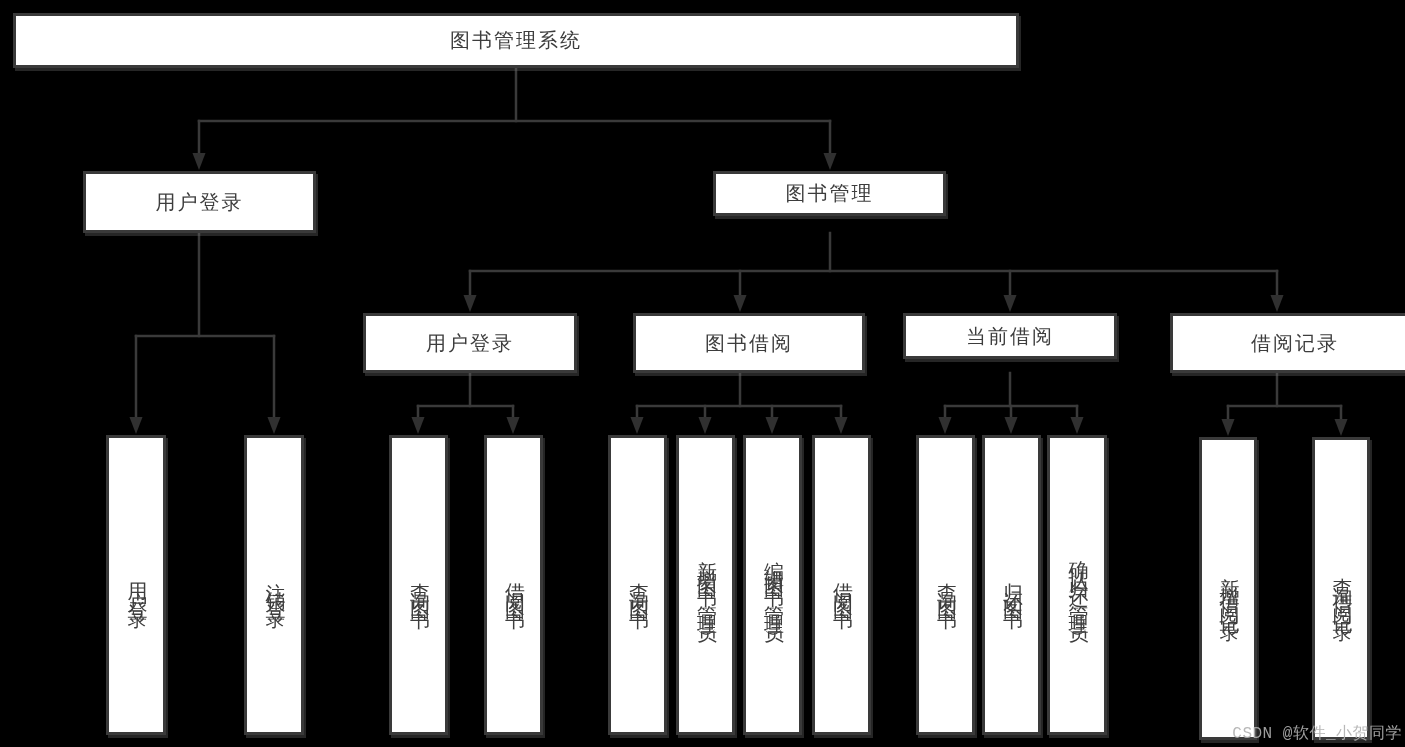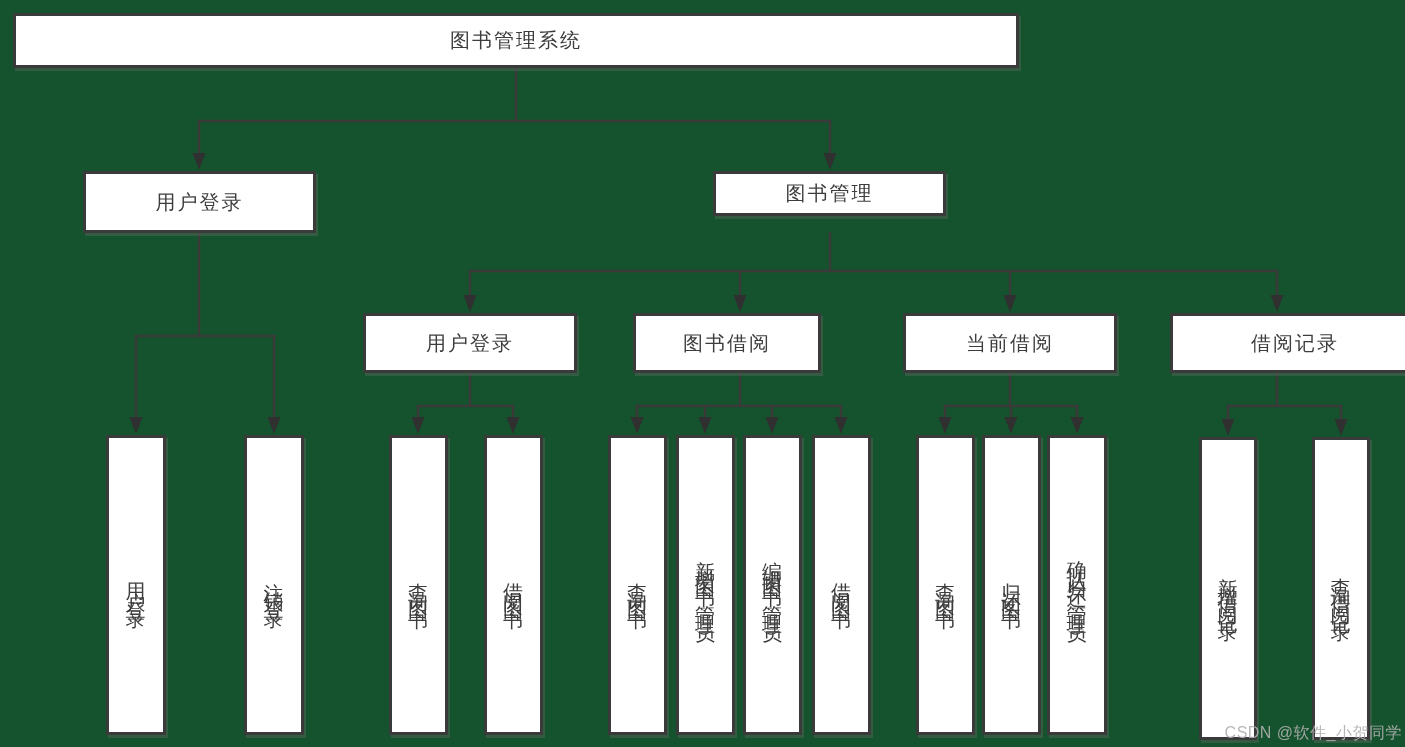--- a/index.html
+++ b/index.html
@@ -1,23 +1,23 @@
 <!DOCTYPE html>
 <html><head>
 <meta charset="utf-8">
 <style>
   * { margin: 0; padding: 0; box-sizing: border-box; }
   html, body { background: #ffffff; }
   .canvas {
     position: relative;
     width: 1405px;
     height: 747px;
-    background: #14532d;
+    background: #000000;
     overflow: hidden;
-    font-family: Liberation Sans, sans-serif;
+    font-family: Liberation Mono, monospace;
     color: #3d3d3d;
   }
   svg.connectors {
     position: absolute;
     left: 0; top: 0;
     width: 1405px; height: 747px;
     z-index: 1;
   }
   .node {
     position: absolute;
@@ -133,22 +133,22 @@
       <polygon points="1334.5,419 1347.5,419 1341,436"></polygon>
     </g>
   </svg>
 
   <div class="node" style="left:13px; top:13px; width:1006px; height:55px;">图书管理系统</div>
 
   <div class="node" style="left:83px; top:171px; width:233px; height:62px;">用户登录</div>
   <div class="node" style="left:713px; top:171px; width:233px; height:45px;">图书管理</div>
 
   <div class="node" style="left:363px; top:313px; width:214px; height:60px;">用户登录</div>
-  <div class="node" style="left:633px; top:313px; width:188px; height:60px;">图书借阅</div>
-  <div class="node" style="left:903px; top:313px; width:214px; height:60px;">当前借阅</div>
+  <div class="node" style="left:633px; top:313px; width:232px; height:60px;">图书借阅</div>
+  <div class="node" style="left:903px; top:313px; width:214px; height:46px;">当前借阅</div>
   <div class="node" style="left:1170px; top:313px; width:250px; height:60px;">借阅记录</div>
 
   <div class="leaf" style="left:106px; width:60px;">
     <span class="vtext">用户登录</span>
   </div>
   <div class="leaf" style="left:244px; width:60px;">
     <span class="vtext">注销登录</span>
   </div>
 
   <div class="leaf" style="left:389px; width:59px;">

